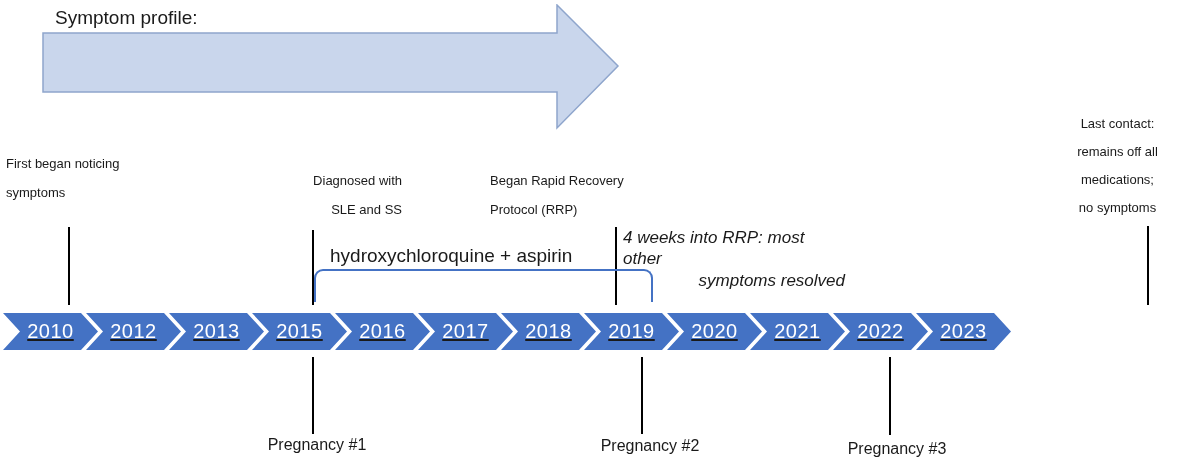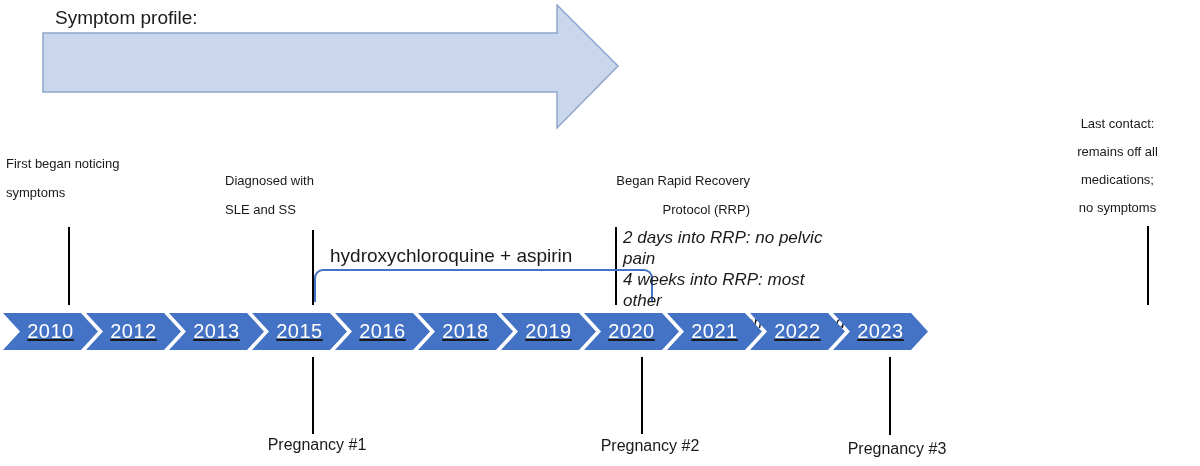--- a/index.html
+++ b/index.html
@@ -19,22 +19,22 @@
   
   .sym-label{position:absolute;left:55px;top:7px;font-size:19px;}
   .arrow-svg{position:absolute;left:42px;top:4px;}
   .arrow-svg polygon{fill:var(--arrow-fill);stroke:var(--arrow-border);stroke-width:1.5;}
   .sym-text{position:absolute;left:53px;top:36px;width:500px;font-size:19px;line-height:29px;white-space:pre-line;}
 
   
   .ml{white-space:pre-line;}
   .ev{position:absolute;font-size:13px;line-height:29px;}
   .ev-first{left:6px;top:149px;width:200px;text-align:left;}
-  .ev-diag{left:225px;top:166px;width:170px;text-align:left;}
-  .ev-rrp{left:490px;top:166px;width:260px;text-align:right;}
+  .ev-diag{left:232px;top:166px;width:170px;text-align:right;}
+  .ev-rrp{left:490px;top:166px;width:260px;text-align:left;}
   .ev-last{left:1035px;top:110px;width:165px;text-align:center;line-height:28px;}
 
   
   .vline{position:absolute;width:2px;background:var(--line-black);}
   .vl-2010{left:68px;top:227px;height:78px;}
   .vl-2013{left:312px;top:230px;height:75px;}
   .vl-2017{left:615px;top:227px;height:78px;}
   .vl-2023{left:1147px;top:226px;height:79px;}
   .vl-p1{left:312px;top:357px;height:77px;}
   .vl-p2{left:641px;top:357px;height:77px;}
@@ -87,31 +87,31 @@
 
   <div class="vline vl-2010"></div>
   <div class="vline vl-2013"></div>
   <div class="vline vl-2017"></div>
   <div class="vline vl-2023"></div>
 
   <div class="bracket-label">hydroxychloroquine + aspirin</div>
   <div class="bracket"></div>
 
   <div class="notes">
-    <div class="nline">2 days into RRP: no pelvic pain</div>
     <div class="nline">4 weeks into RRP: most other</div>
     <div class="nline right">symptoms resolved</div>
   </div>
 
   <div class="timeline">
     <div class="chev">2010</div>
     <div class="chev">2012</div>
     <div class="chev">2013</div>
     <div class="chev">2015</div>
     <div class="chev">2016</div>
+    <div class="chev">2017</div>
     <div class="chev">2018</div>
     <div class="chev">2019</div>
     <div class="chev">2020</div>
     <div class="chev">2021</div>
     <div class="chev">2022</div>
     <div class="chev">2023</div>
   </div>
 
   <div class="vline vl-p1"></div>
   <div class="vline vl-p2"></div>

